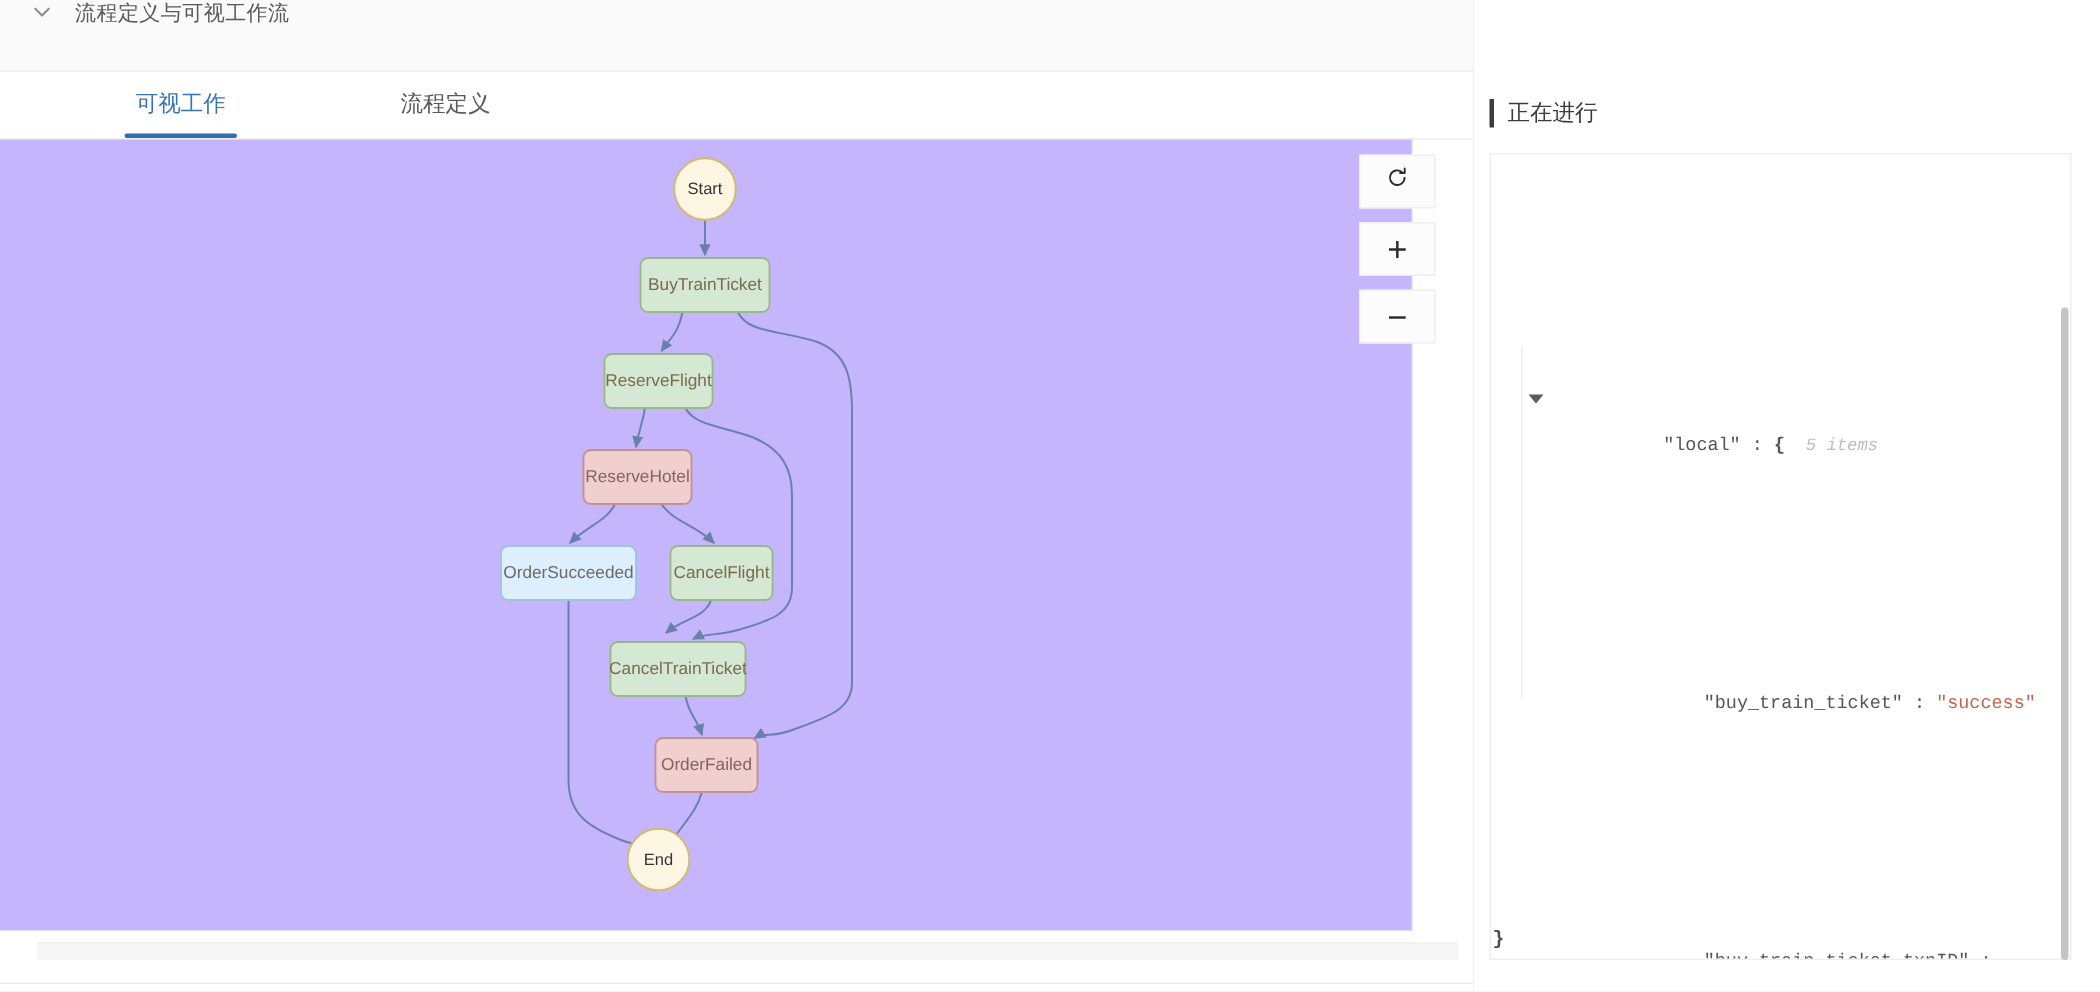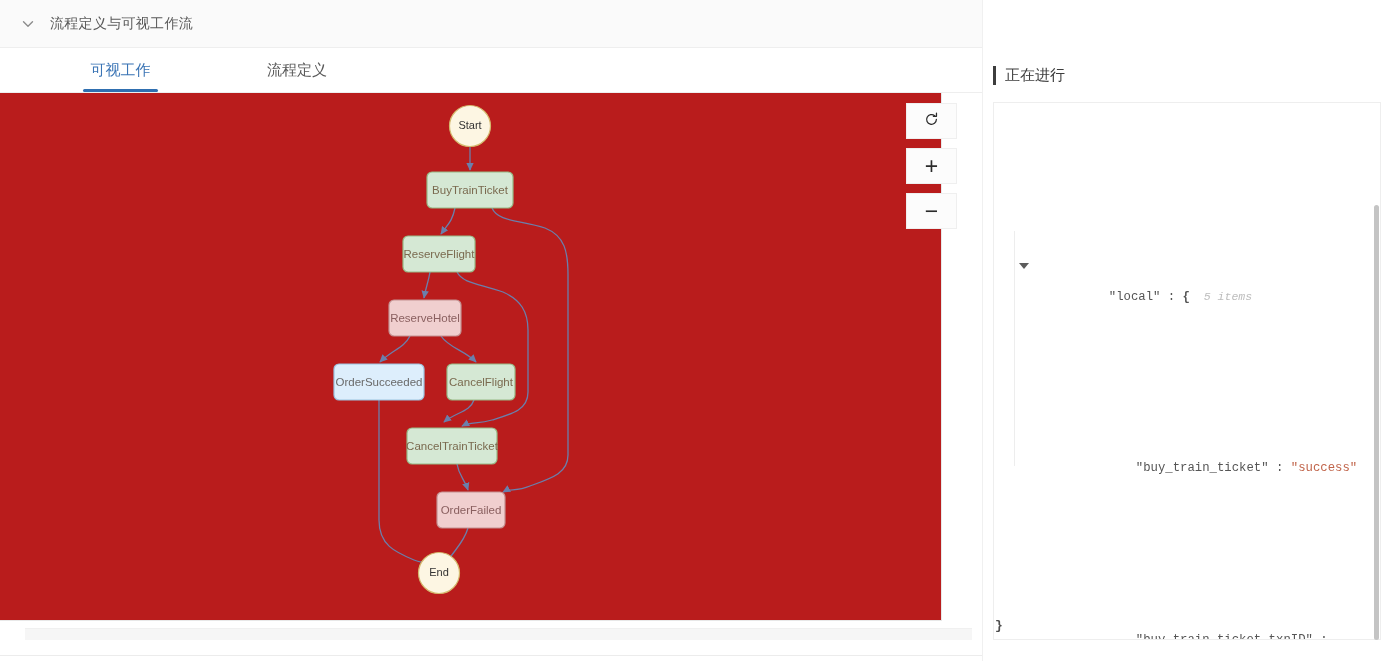--- a/index.html
+++ b/index.html
@@ -9,21 +9,21 @@
     background: #ffffff;
     font-family: "Liberation Sans", "DejaVu Sans", sans-serif;
     overflow: hidden;
   }
   .page { position: relative; width: 1400px; height: 661px; background:#fff; }
 
   
   .panel-header {
     position:absolute; left:0; top:0; width:983px; height:48px;
     background:#fafafa; border-bottom:1px solid #eeeeee;
-    display:flex; align-items:center; padding-left:20px;
+    display:flex; padding-left:20px;
   }
   .chev {
     width:16px; height:16px; margin-right:14px; display:inline-block; position:relative;
     flex:0 0 auto;
   }
   .chev svg { display:block; }
   .panel-header-title {
     font-size:14px; color:#595959; letter-spacing:.3px;
   }
 
@@ -54,21 +54,21 @@
   .legend-label { font-size:17px; color:#3c3c3c; }
 
   
   .left-hairline {
     position:absolute; left:0; top:190px; width:1px; height:142px; background:#ececec;
   }
 
   
   .graph-wrap {
     position:absolute; left:0px; top:93px; width:942px; height:527px;
-    background:#b91c1c; overflow:hidden;
+    background:#c4b5fd; overflow:hidden;
   }
   .graph-border-right {
     position:absolute; left:941px; top:93px; width:1px; height:527px; background:#e8e8e8;
   }
   .graph-border-bottom {
     position:absolute; left:0px; top:620px; width:942px; height:1px; background:#e8e8e8;
   }
   svg.graph { position:absolute; left:0; top:0; }
 
   .node-label {

